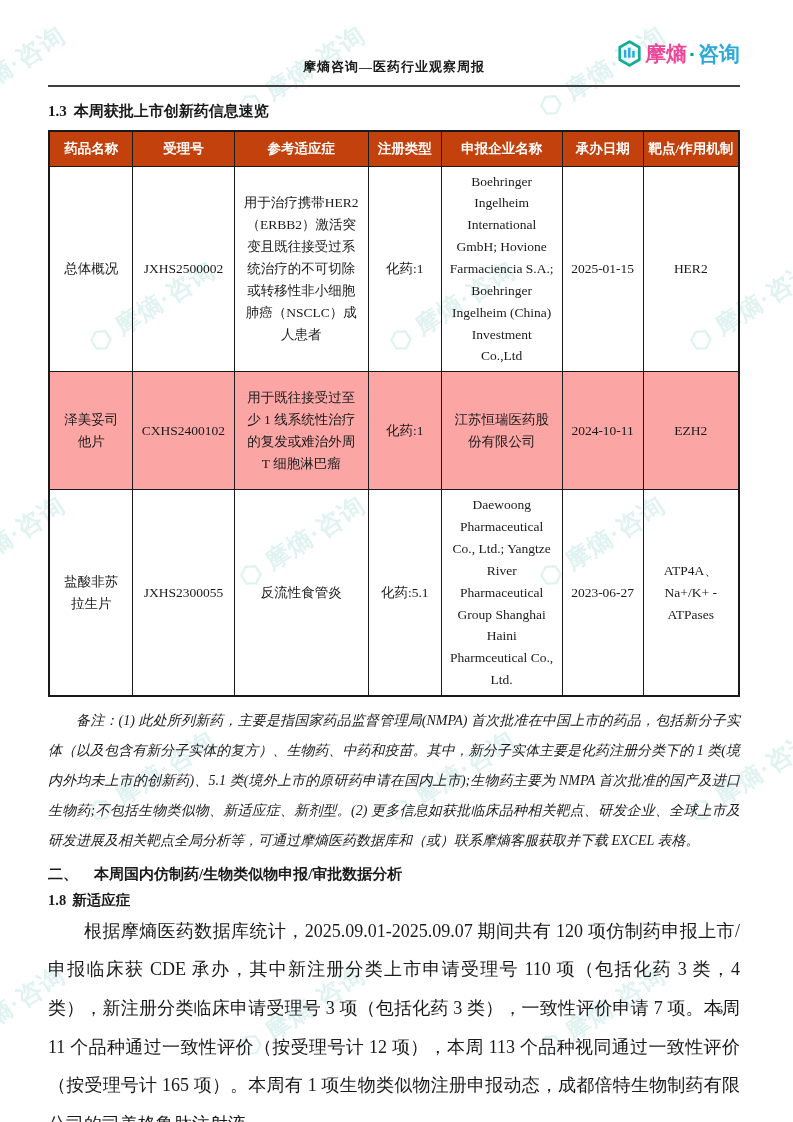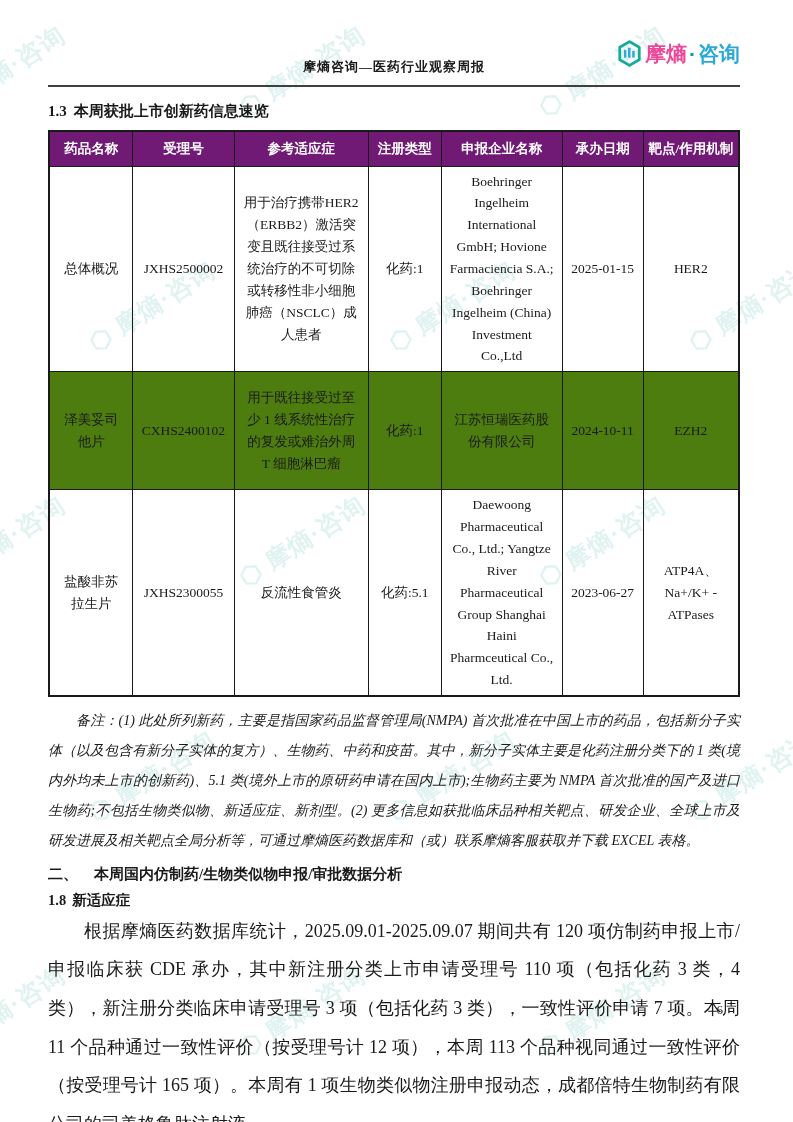--- a/index.html
+++ b/index.html
@@ -18,26 +18,26 @@
         font-family:"Liberation Sans",sans-serif;font-weight:bold;font-size:21px;line-height:1;}
   .brand-green{color:#ec4899;}
   .brand-sep{color:#00a87e;margin:0 -1px;}
   .brand-blue{color:#2ba9d8;}
 
   .h-s13{font-size:15px;font-weight:bold;margin:15px 0 9px;}
   .h-s13 .marker{margin-right:7px;}
 
   table.drugs{width:100%;border-collapse:collapse;border:2px solid #1a1a1a;}
   table.drugs th,table.drugs td{border:1px solid #1a1a1a;}
-  table.drugs th{background:#701a75;color:#ffffff;font-size:13.5px;font-weight:bold;
+  table.drugs th{background:#c2410c;color:#ffffff;font-size:13.5px;font-weight:bold;
         padding:6px 3px;line-height:1.6;text-align:center;}
   table.drugs td{font-size:13.5px;line-height:1.62;padding:4px 8px;vertical-align:middle;text-align:center;}
   td.jl{text-align:justify;}
   td.tleft{text-align:left;}
-  tr.shaded td{background:#4d7c0f;}
+  tr.shaded td{background:#fca5a5;}
   tr.r1{height:200px;} tr.r2{height:118px;} tr.r3{height:192px;}
 
   .notes{font-size:14px;line-height:2.15;text-align:justify;text-indent:2em;margin:9px 0 3px;font-style:italic;}
   .h-sec{font-size:15px;font-weight:bold;margin:8px 0 4px;}
   .h-sec .marker{margin-right:16px;}
   .h-sub{font-size:14.5px;font-weight:bold;margin:7px 0 2px;}
   .h-sub .marker{margin-right:6px;}
   .para{font-size:18px;line-height:2.15;text-align:justify;text-indent:2em;margin:2px 0 0;}
 
   .page-num{position:absolute;right:70px;top:1002px;font-size:13px;z-index:1;}

